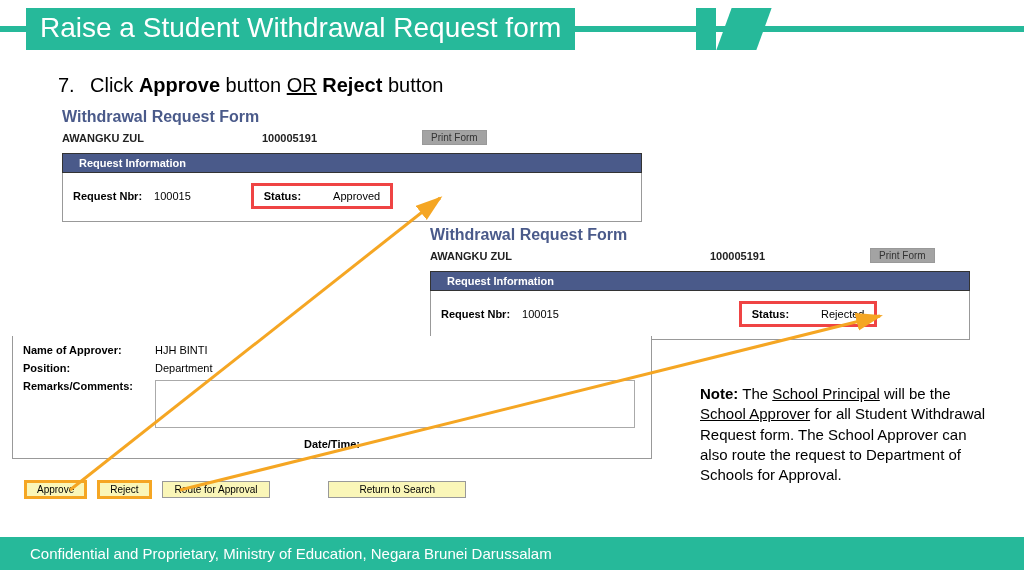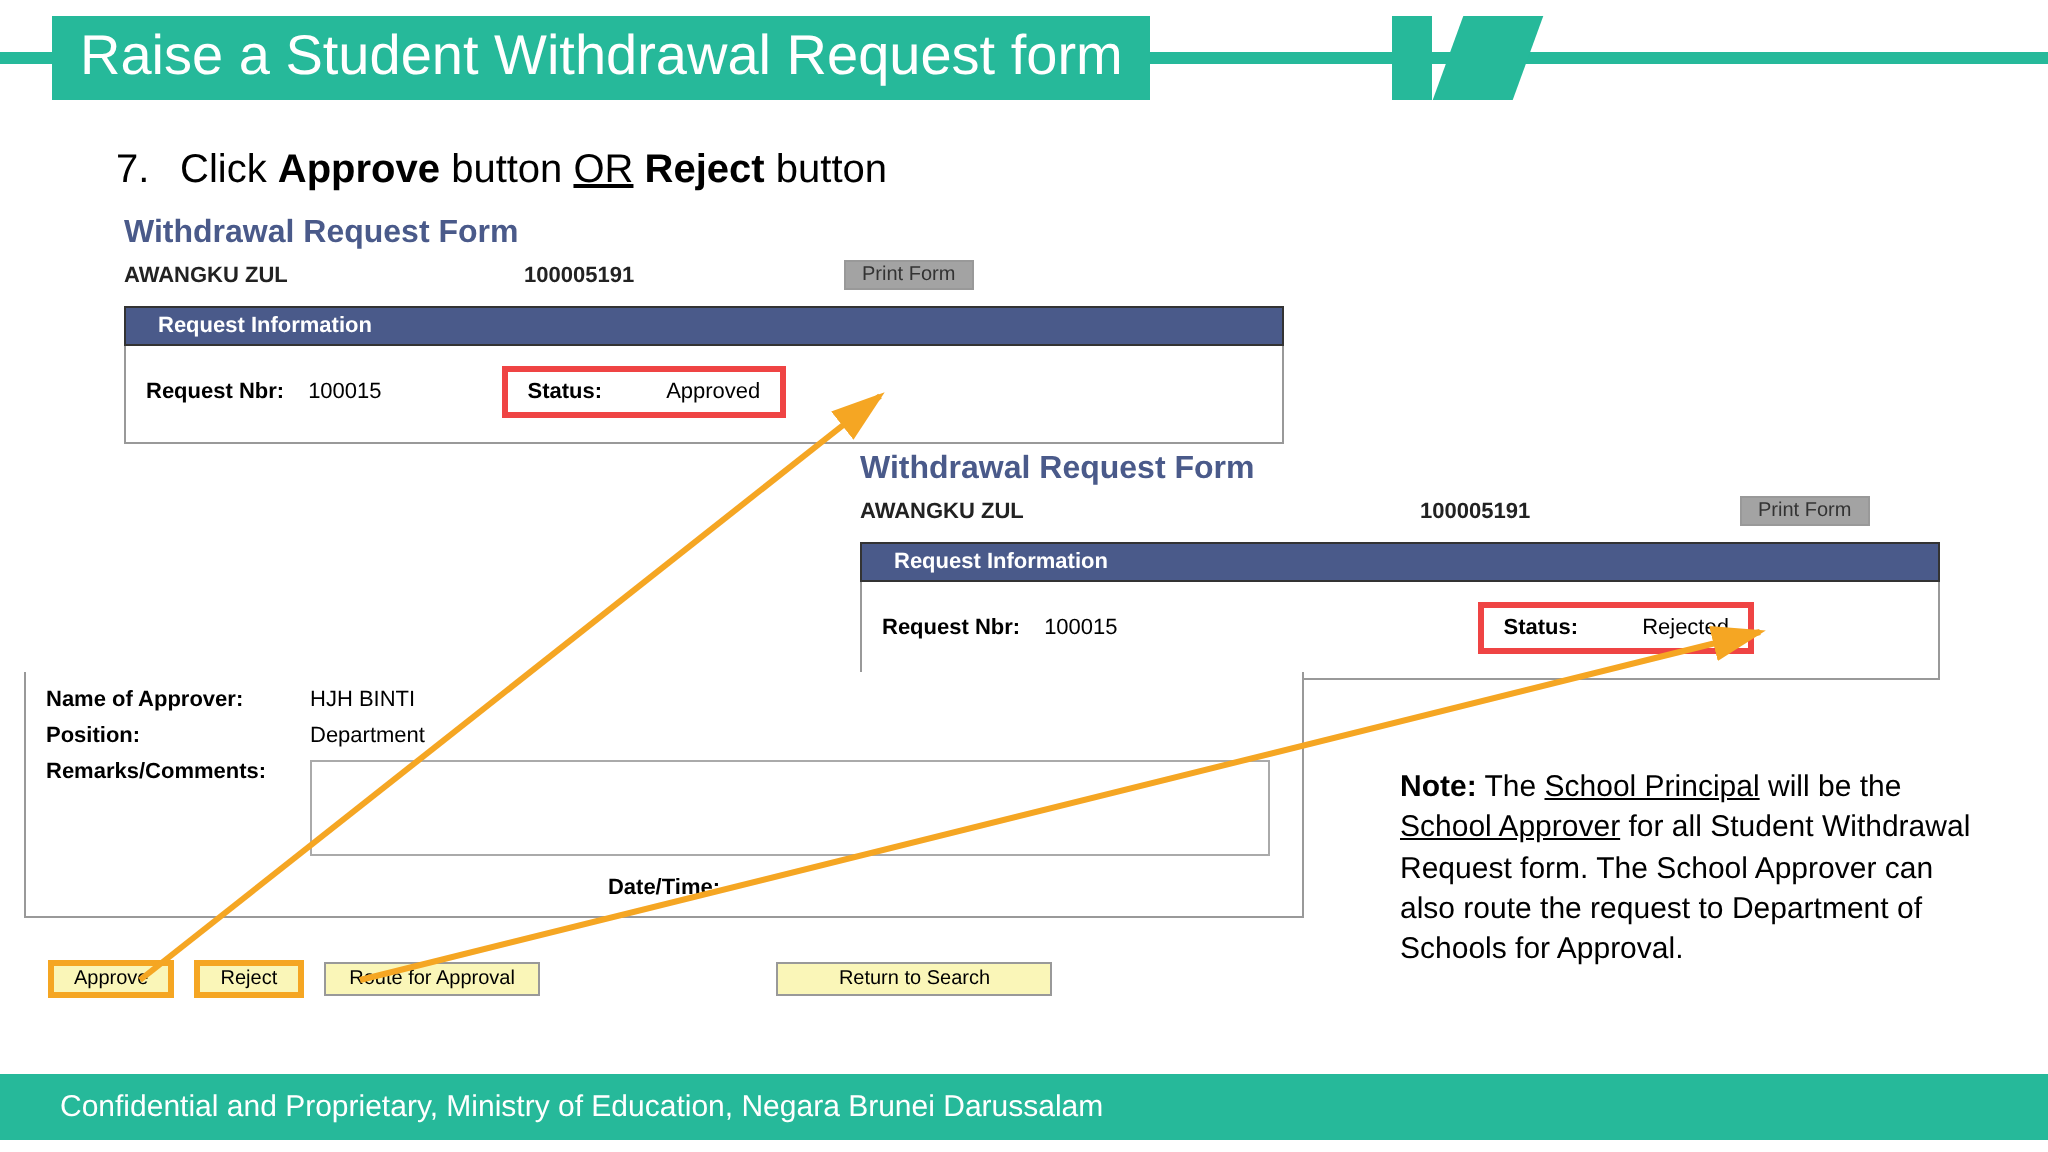--- a/index.html
+++ b/index.html
@@ -32,21 +32,21 @@
   .form3 { position: absolute; top: 336px; left: 12px; width: 640px; background: #fff; }
   .form3 .section-body { flex-direction: column; align-items: stretch; padding: 8px 10px; }
   .rowa { display: flex; align-items: center; margin-bottom: 6px; font-size: 11px; }
   .rowa .fld-lbl { width: 120px; }
   .remarks-box { border: 1px solid #aaa; background: #fff; height: 48px; width: 480px; resize: none; }
   .dt-row { text-align: center; font-size: 11px; font-weight: bold; margin-top: 4px; }
   
   .btn-row { position: absolute; top: 480px; left: 24px; display: flex; gap: 10px; align-items: center; }
   .sys-btn { background: #faf6b8; border: 1px solid #999; font-size: 10px; padding: 2px 12px; cursor: pointer; }
   .hl-btn { border: 3px solid #f5a623; padding: 1px 10px; }
-  .return-btn { margin-left: 108px; padding: 2px 30px; }
+  .return-btn { margin-left: 48px; padding: 2px 30px; }
   
   .note-box { position: absolute; top: 384px; left: 700px; width: 296px; font-size: 15px; line-height: 1.35; }
   .note-box b { font-weight: bold; }
   .u { text-decoration: underline; }
   
   .footer-bar { position: absolute; bottom: 6px; left: 0; width: 1024px; background: #26b99a; color: #fff; font-size: 15px; padding: 8px 30px; }
   
   svg.arrows { position: absolute; top: 0; left: 0; pointer-events: none; }
 </style>
 </head>

